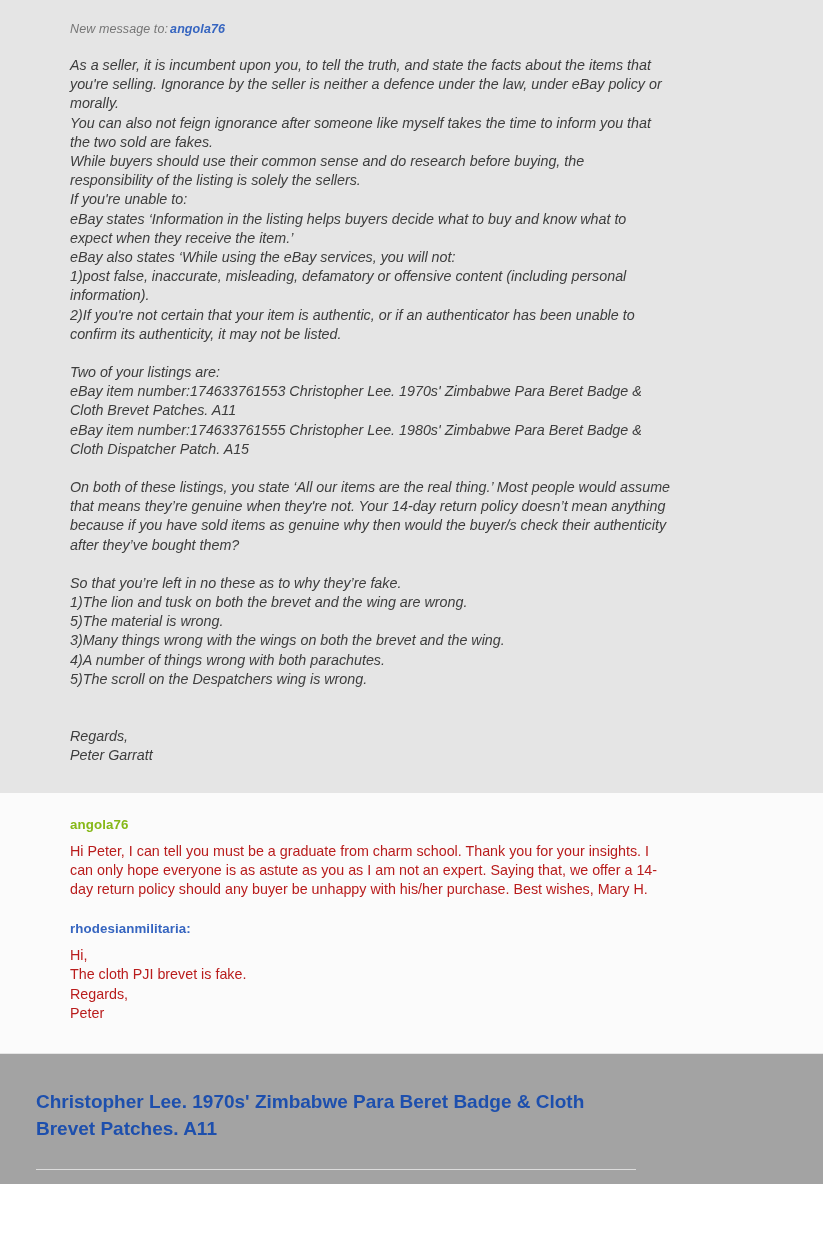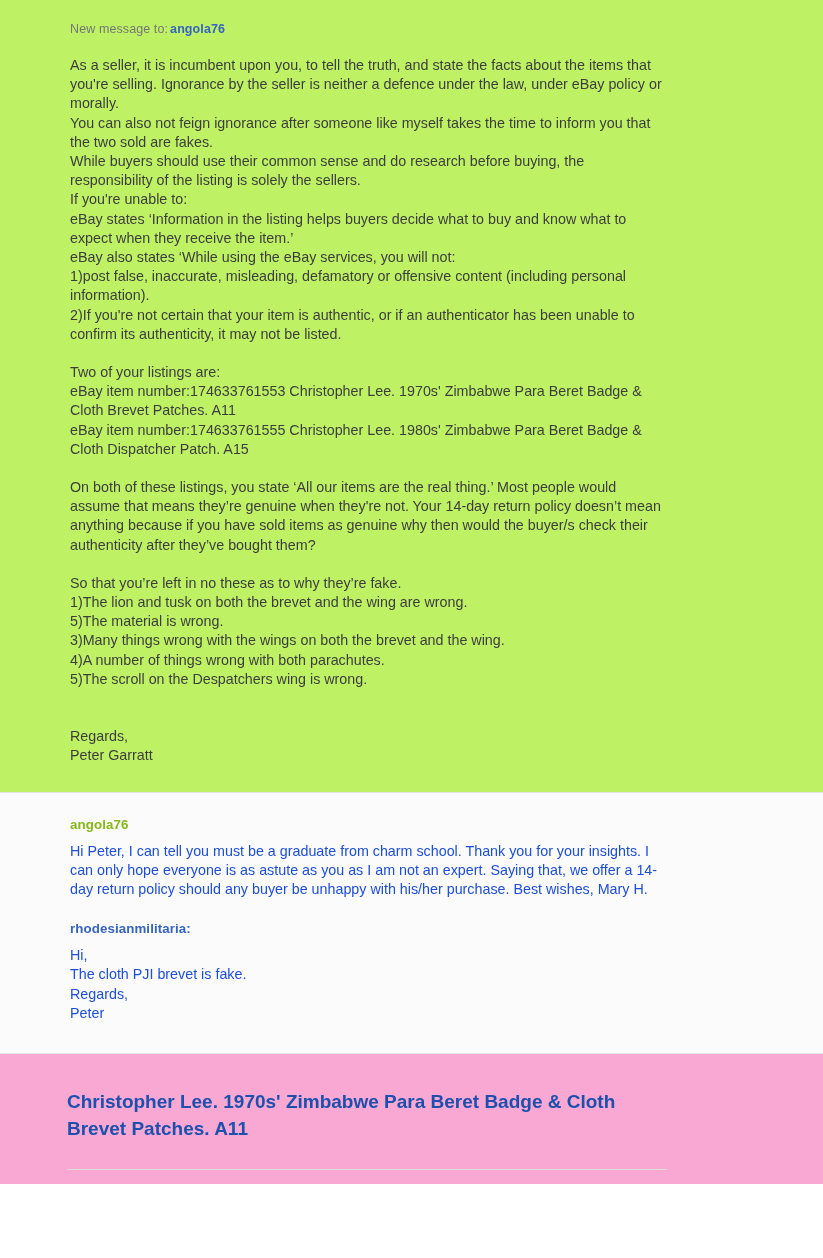--- a/index.html
+++ b/index.html
@@ -15,21 +15,22 @@
   }
   .page {
     width: 823px;
     box-sizing: border-box;
   }
 
   
   .msg-section {
     padding: 22px 66px 26px 70px;
     box-sizing: border-box;
-    background: #bef264;
+    background: #e5e5e5;
+    font-style: italic;
   }
   .msg-header {
     font-size: 12.5px;
     color: #767676;
     margin-bottom: 20px;
     letter-spacing: 0.1px;
   }
   .msg-header .recipient {
     color: #3665c0;
     font-weight: 700;
@@ -71,28 +72,28 @@
     font-size: 13.3px;
     font-weight: 700;
     margin-bottom: 10px;
     letter-spacing: 0.1px;
   }
   .reply-user.green { color: #86b817; }
   .reply-user.blue  { color: #3665c0; }
   .reply-text {
     font-size: 14.3px;
     line-height: 19.2px;
-    color: #1d4ed8;
+    color: #b91c1c;
     max-width: 600px;
   }
 
   
   .listing-section {
-    padding: 34px 70px 0 67px;
-    background: #f9a8d4;
+    padding: 34px 70px 0 36px;
+    background: #a3a3a3;
     box-sizing: border-box;
     min-height: 110px;
   }
   .listing-title {
     font-size: 19px;
     font-weight: 700;
     line-height: 27px;
     color: #1d4fad;
     max-width: 600px;
     cursor: pointer;

